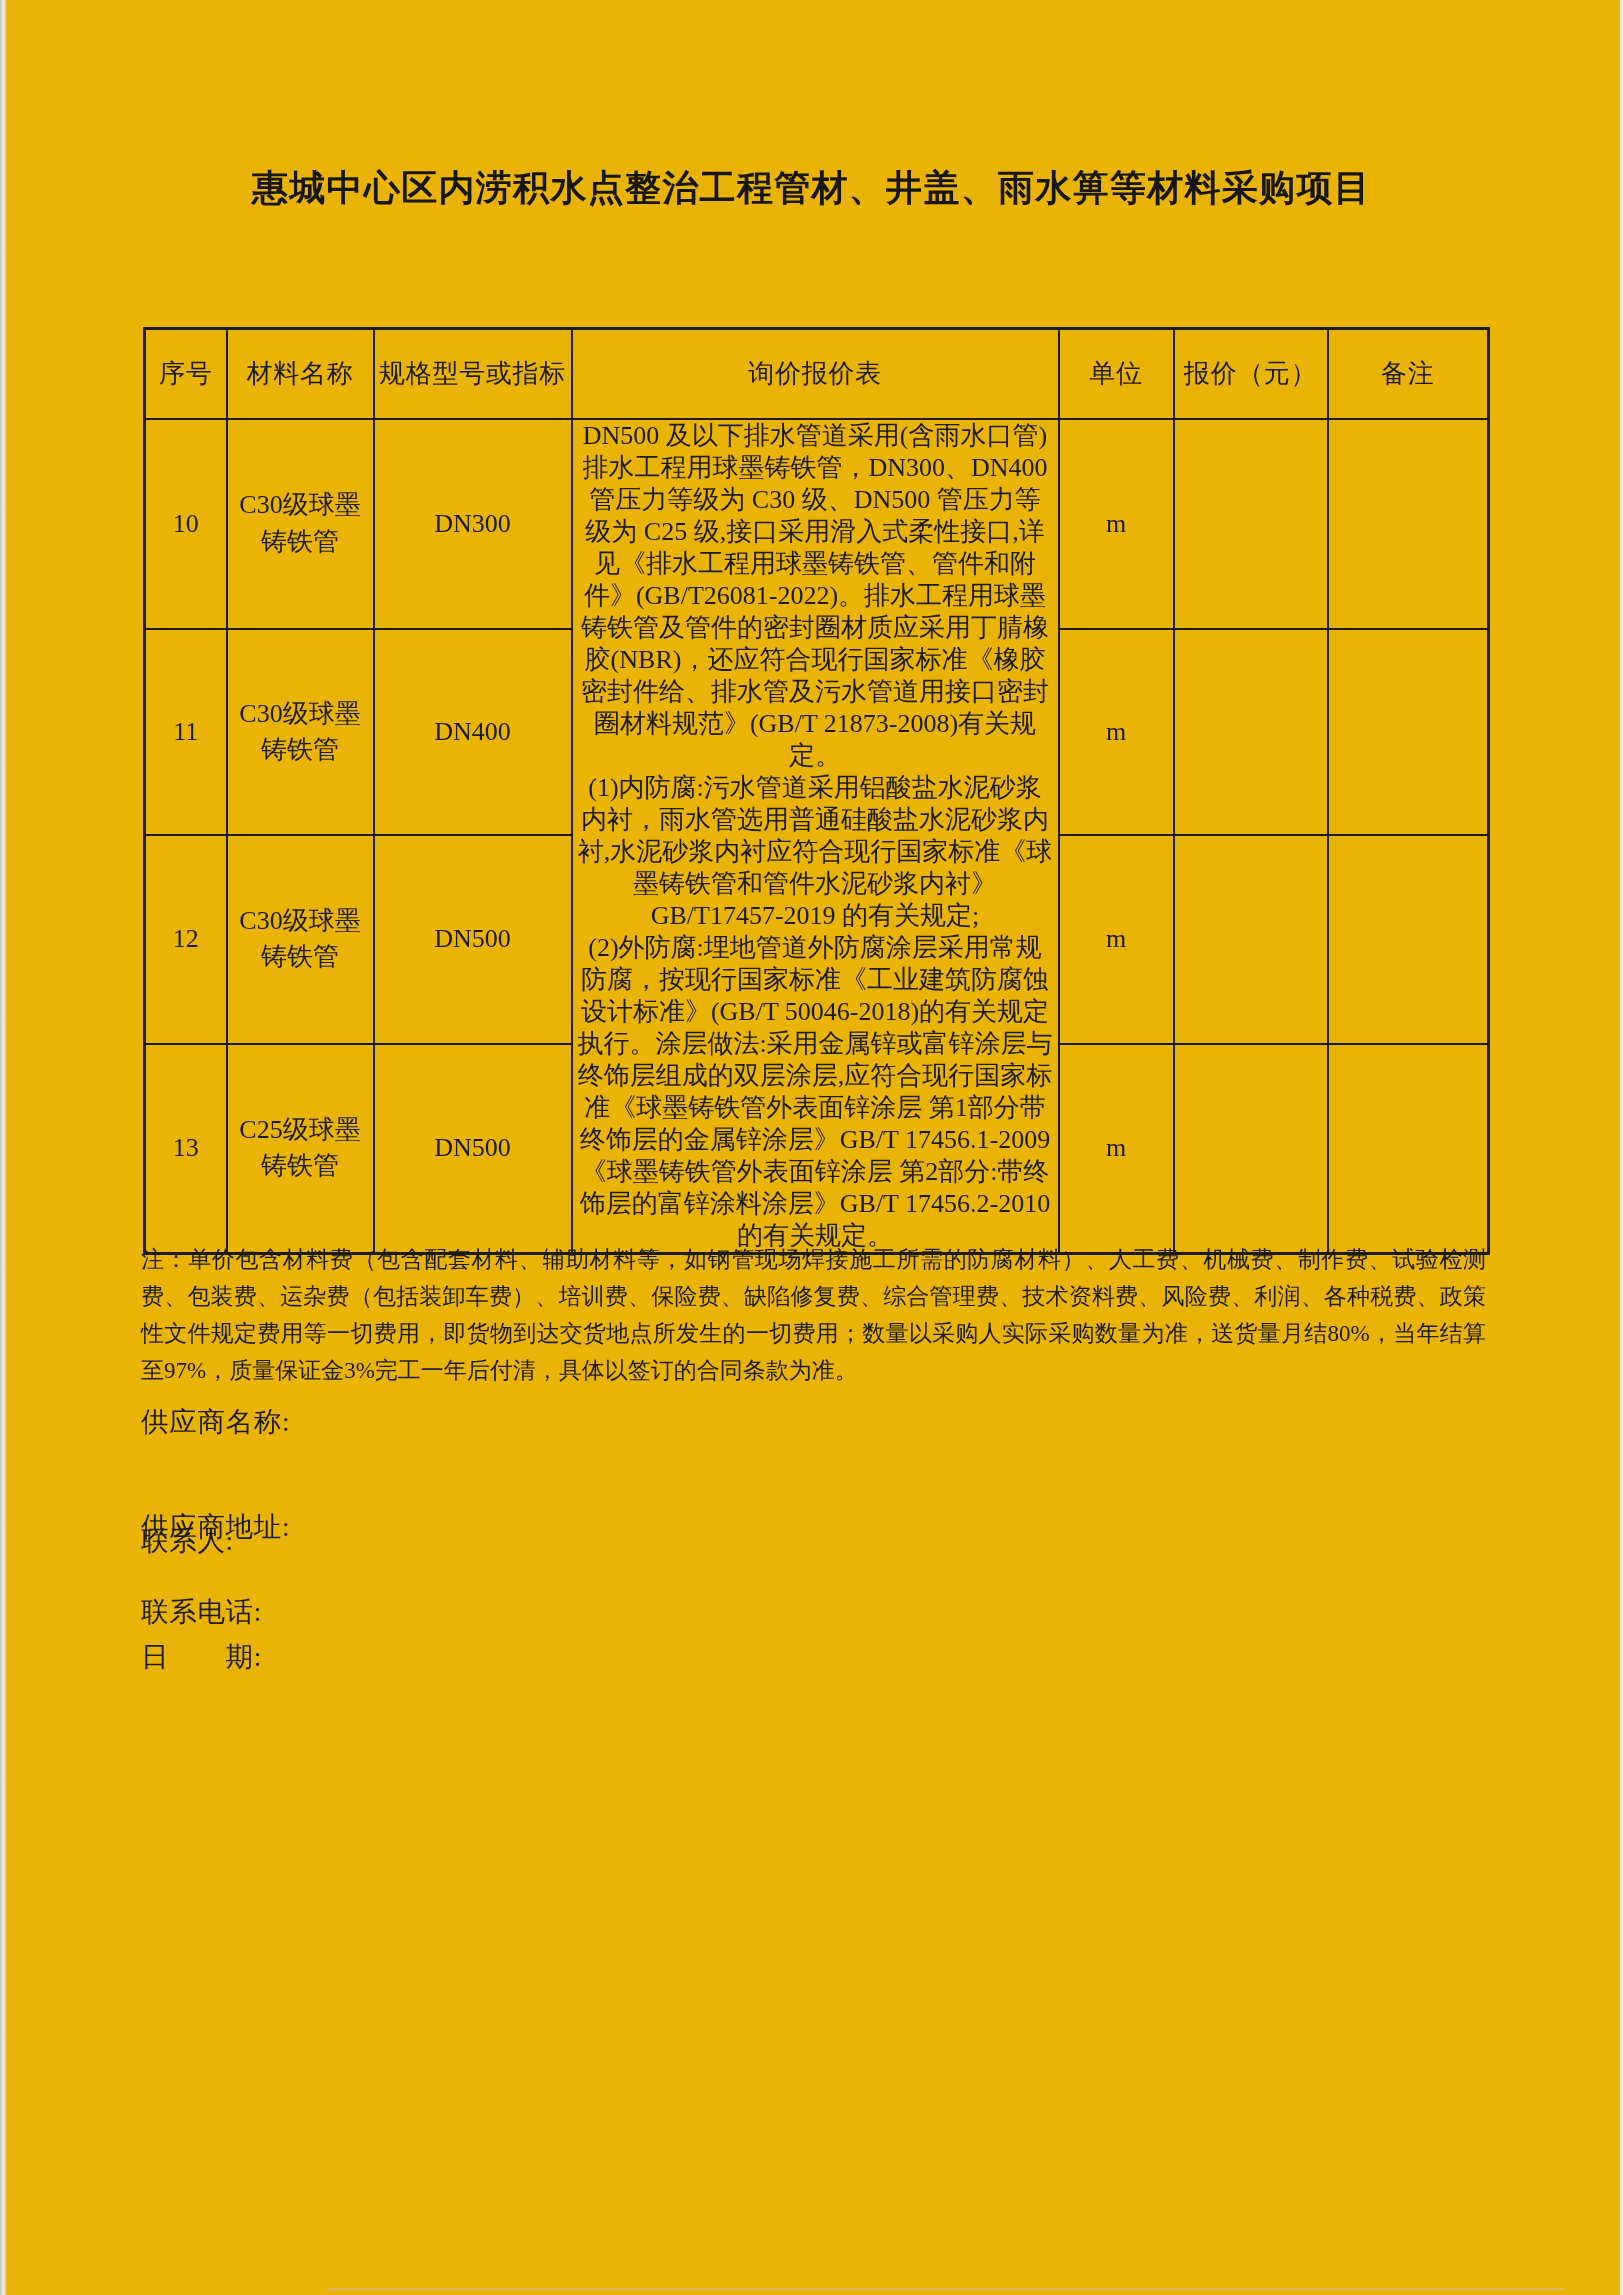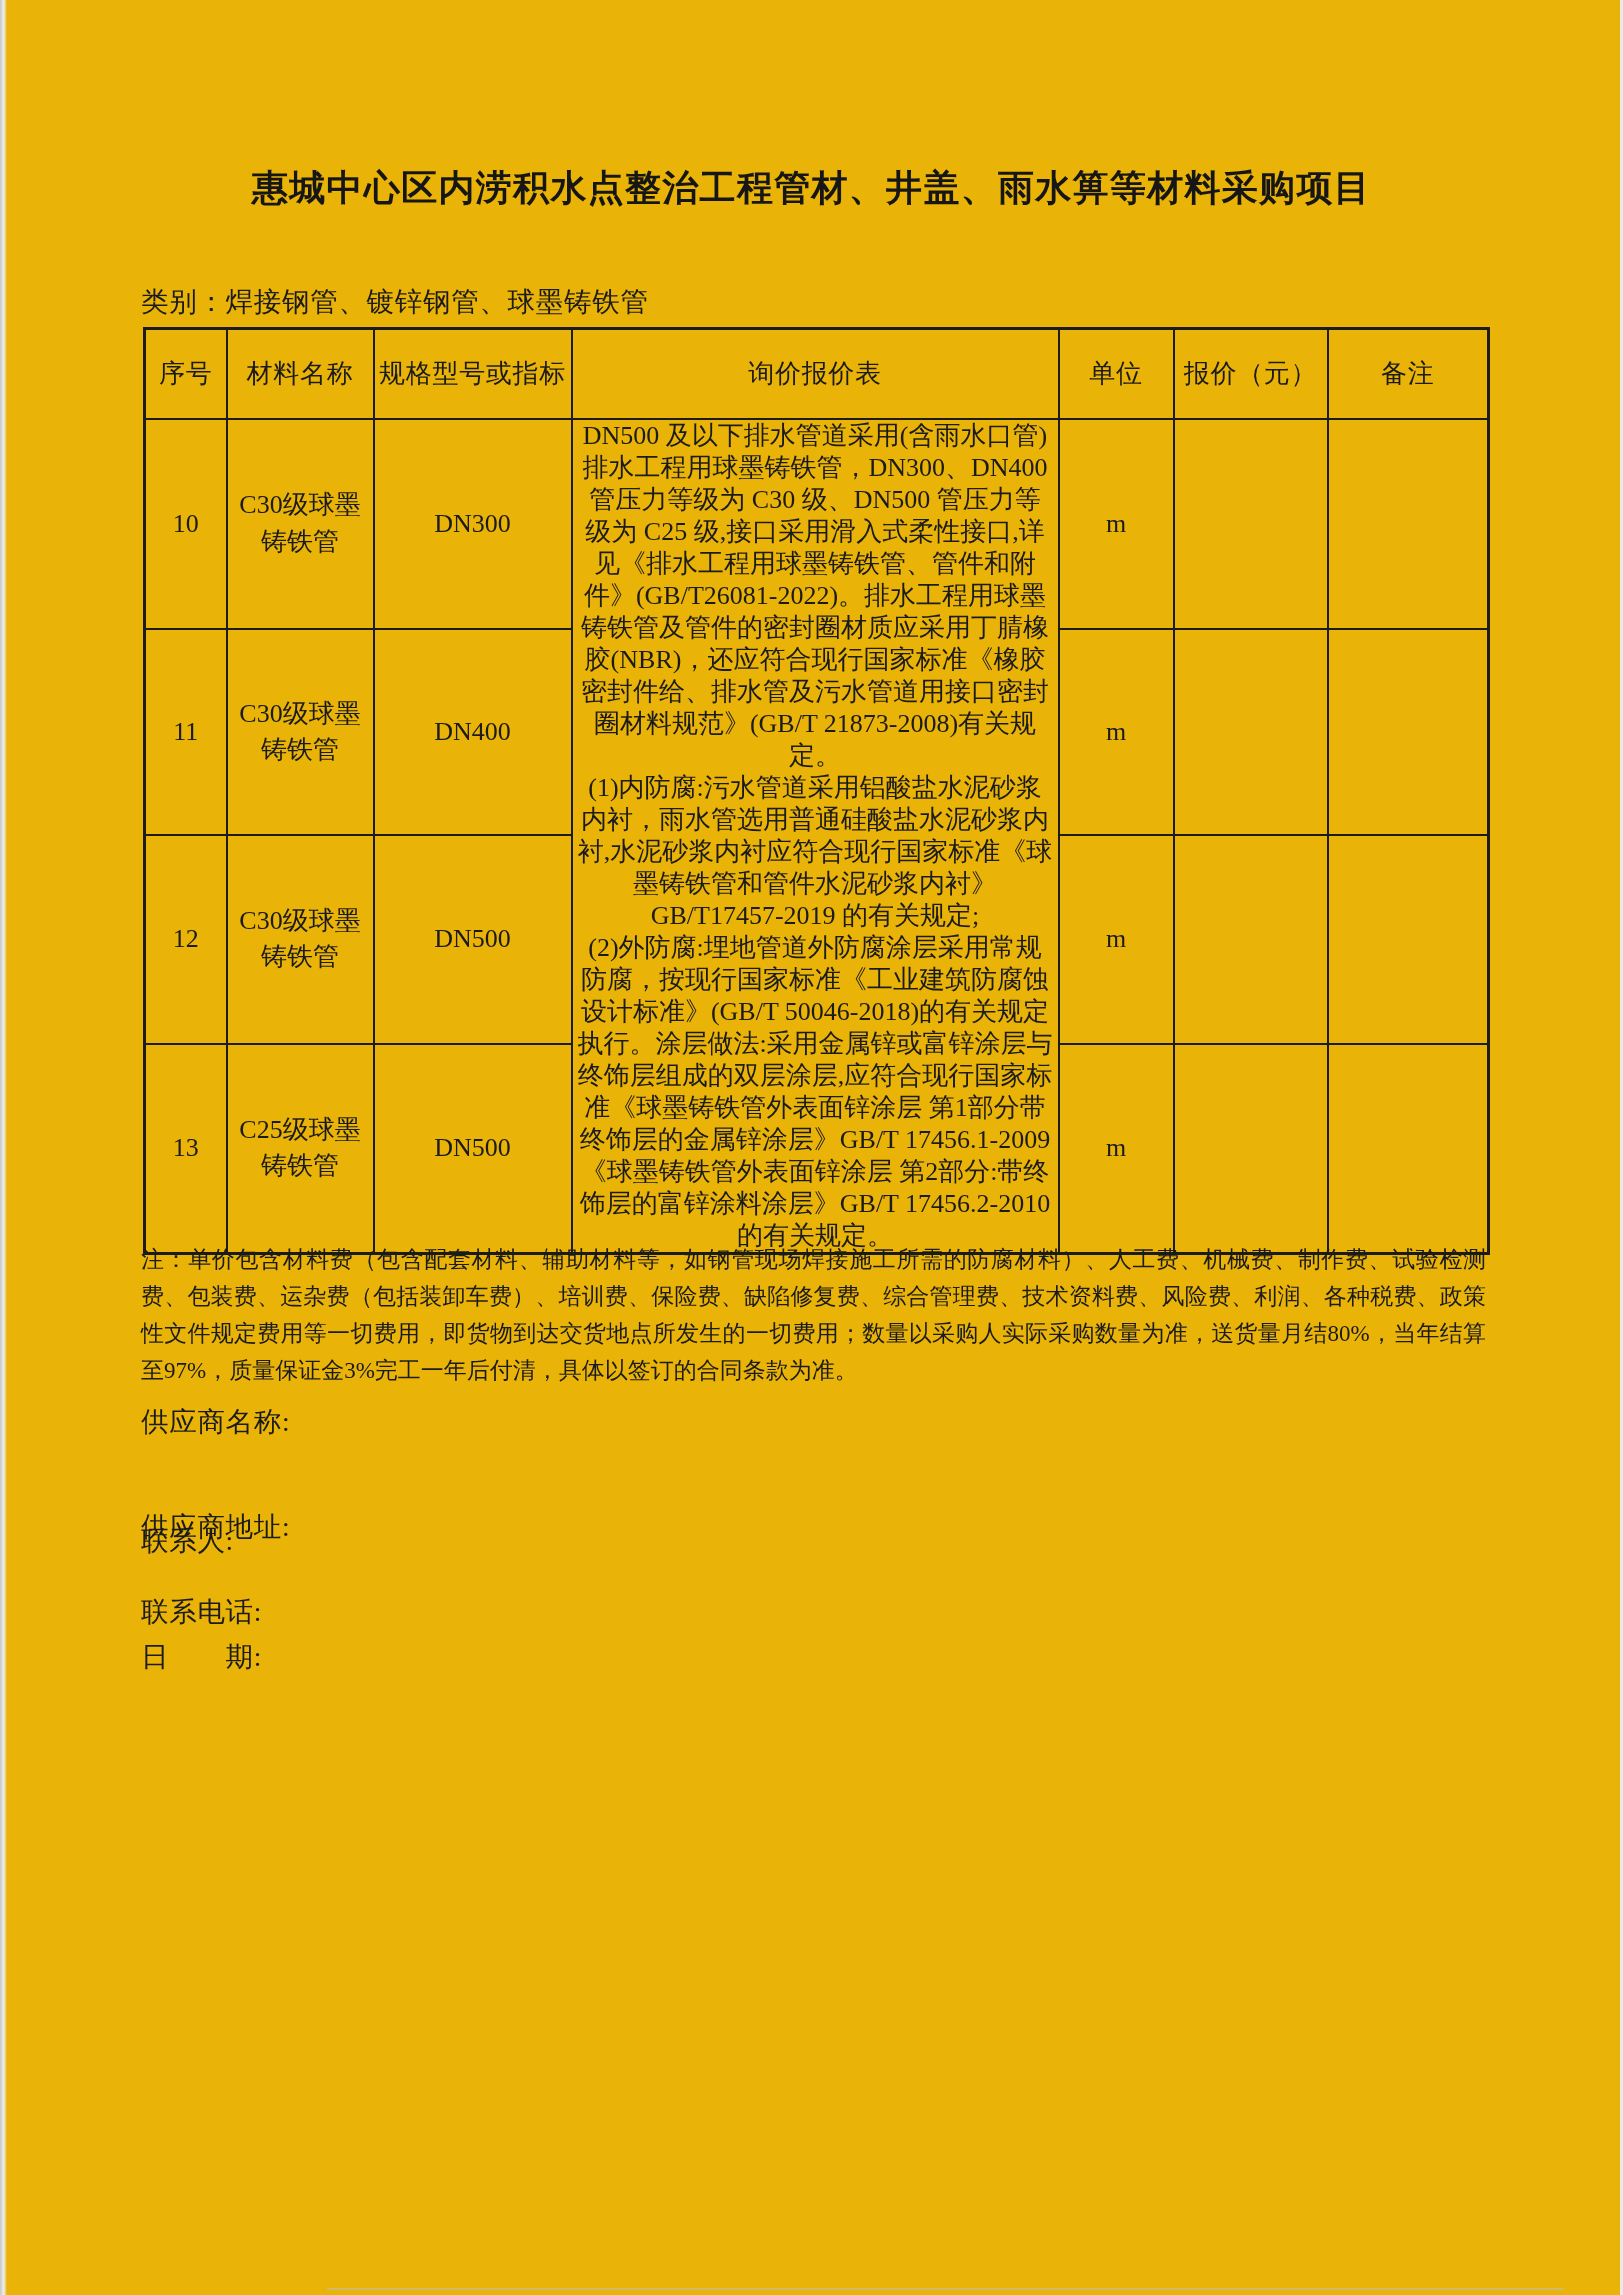--- a/index.html
+++ b/index.html
@@ -83,21 +83,20 @@
 <div class="page">
 
   <div class="edge-left"></div>
   <div class="edge-right"></div>
   <div class="edge-bottom"></div>
 
   <div class="title">
     <div>惠城中心区内涝积水点整治工程管材、井盖、雨水箅等材料采购项目</div>
   </div>
 
-  <div class="category">类别：焊接钢管、镀锌钢管、球墨铸铁管</div>
 
   <table class="quote">
     <colgroup>
       <col style="width:82px">
       <col style="width:147px">
       <col style="width:198px">
       <col style="width:487px">
       <col style="width:115px">
       <col style="width:154px">
       <col style="width:161px">

